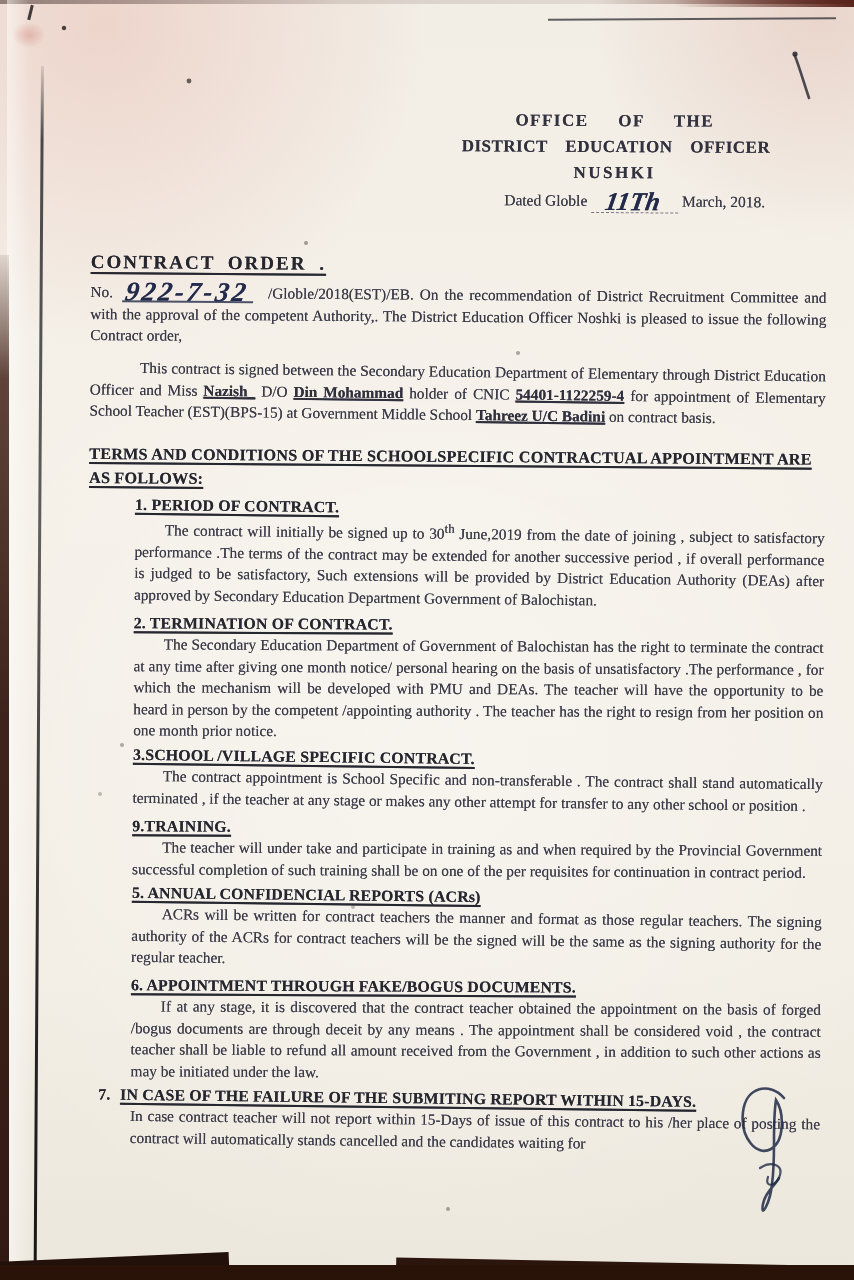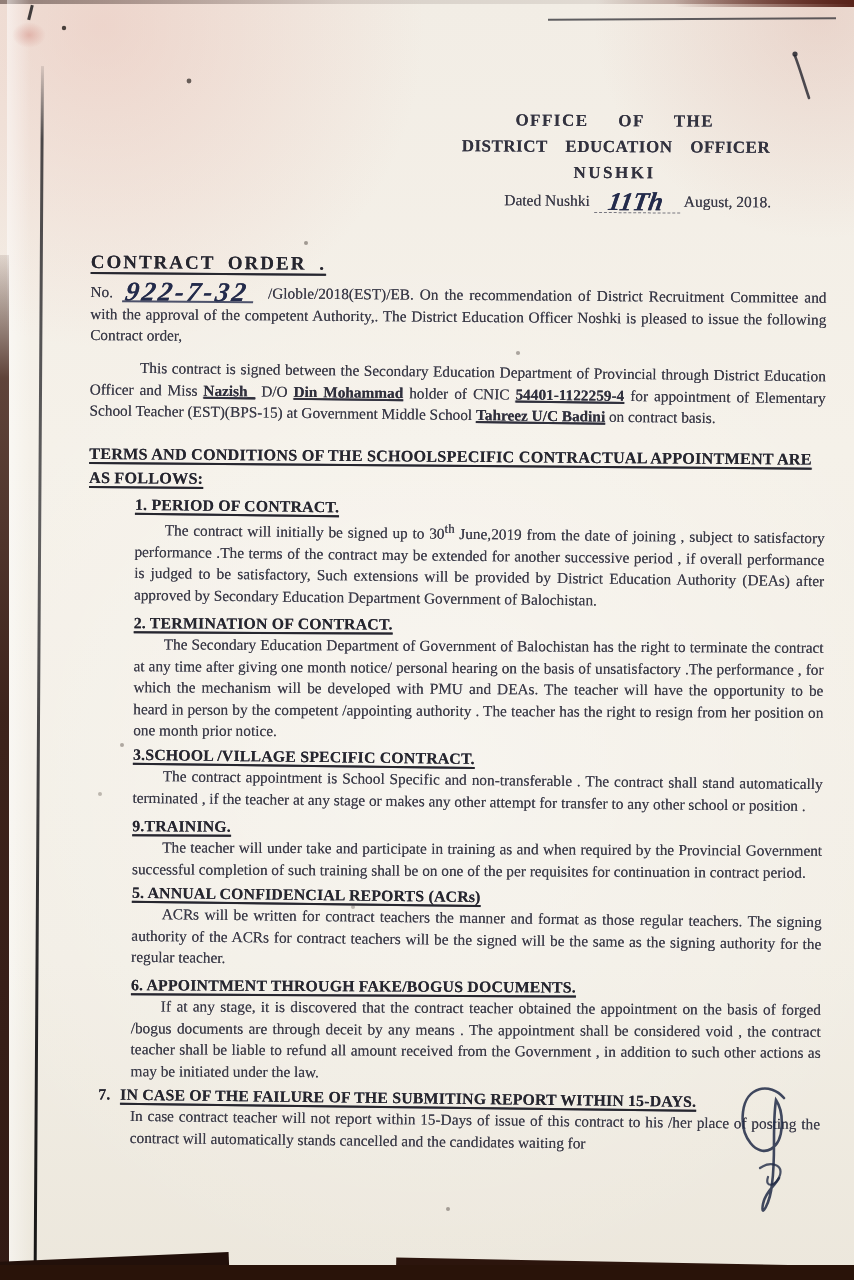--- a/index.html
+++ b/index.html
@@ -75,36 +75,36 @@
 
   <div class="content txt-blur">
 
     <div class="letterhead t1">
       <div class="lh1">OFFICE OF THE</div>
       <div class="lh2">DISTRICT EDUCATION OFFICER</div>
       <div class="lh3">NUSHKI</div>
     </div>
 
     <div class="dated">
-      <span>Dated Nushki</span>
+      <span>Dated Globle</span>
       <span class="date-slot"><span class="hw hw-date">11Th</span></span>
-      <span>August, 2018.</span>
+      <span>March, 2018.</span>
     </div>
 
     <div class="doc-title">CONTRACT ORDER .</div>
 
     <p class="para">
       <span>No.</span>
       <span class="hw hw-ref">922-7-32</span>
       <span>/Globle/2018(EST)/EB.</span>
       <span>  On the recommendation of District Recruitment Committee and with the approval of the competent Authority,. The District Education Officer Noshki is pleased to issue the following Contract order,</span>
     </p>
 
     <p class="para p2 t2">
-      <span>This contract is signed between the Secondary Education Department of Provincial through District Education Officer and Miss </span>
+      <span>This contract is signed between the Secondary Education Department of Elementary through District Education Officer and Miss </span>
       <span class="bold-u">Nazish_</span>
       <span> D/O </span>
       <span class="bold-u">Din Mohammad</span>
       <span> holder of CNIC </span>
       <span class="bold-u">54401-1122259-4</span>
       <span> for appointment of Elementary School Teacher (EST)(BPS-15) at Government Middle School </span>
       <span class="bold-u">Tahreez U/C Badini</span>
       <span> on contract basis.</span>
     </p>
 

